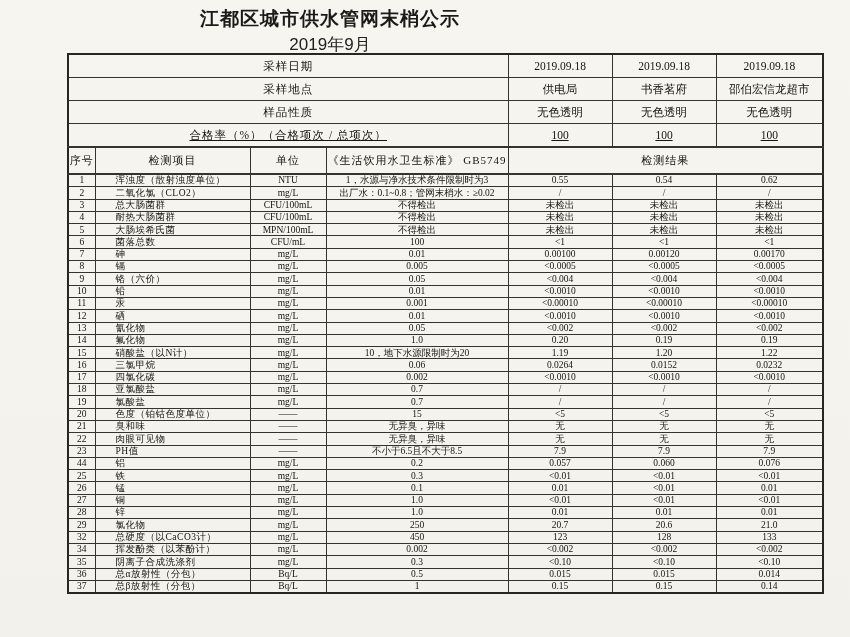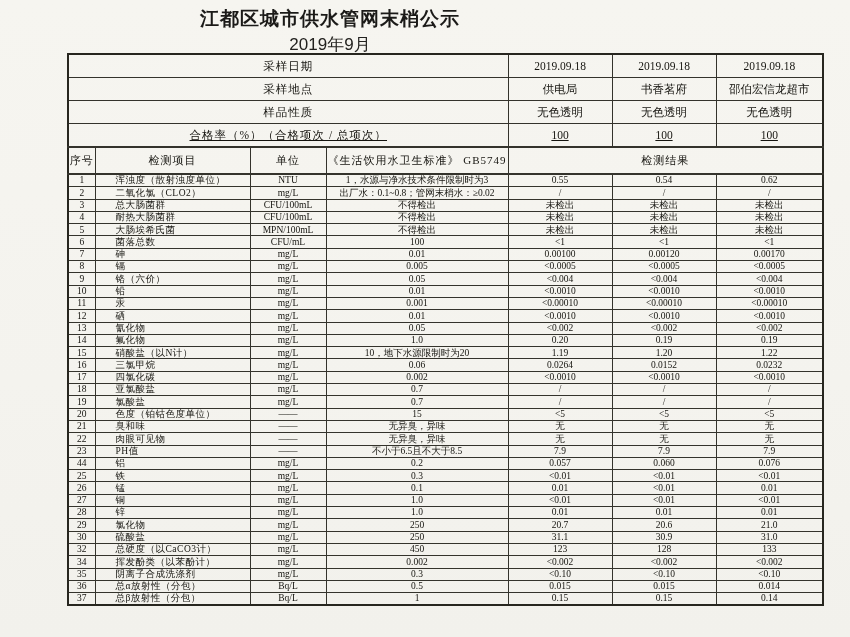--- a/index.html
+++ b/index.html
@@ -351,29 +351,20 @@
         <tr class="data-row">
           <td class="c-seq">29</td>
           <td class="c-item">氯化物</td>
           <td class="c-unit">mg/L</td>
           <td class="c-std">250</td>
           <td class="c-res">20.7</td>
           <td class="c-res">20.6</td>
           <td class="c-res">21.0</td>
         </tr>
         <tr class="data-row">
-          <td class="c-seq">30</td>
-          <td class="c-item">硫酸盐</td>
-          <td class="c-unit">mg/L</td>
-          <td class="c-std">250</td>
-          <td class="c-res">31.1</td>
-          <td class="c-res">30.9</td>
-          <td class="c-res">31.0</td>
-        </tr>
-        <tr class="data-row">
           <td class="c-seq">32</td>
           <td class="c-item">总硬度（以CaCO3计）</td>
           <td class="c-unit">mg/L</td>
           <td class="c-std">450</td>
           <td class="c-res">123</td>
           <td class="c-res">128</td>
           <td class="c-res">133</td>
         </tr>
         <tr class="data-row">
           <td class="c-seq">34</td>

